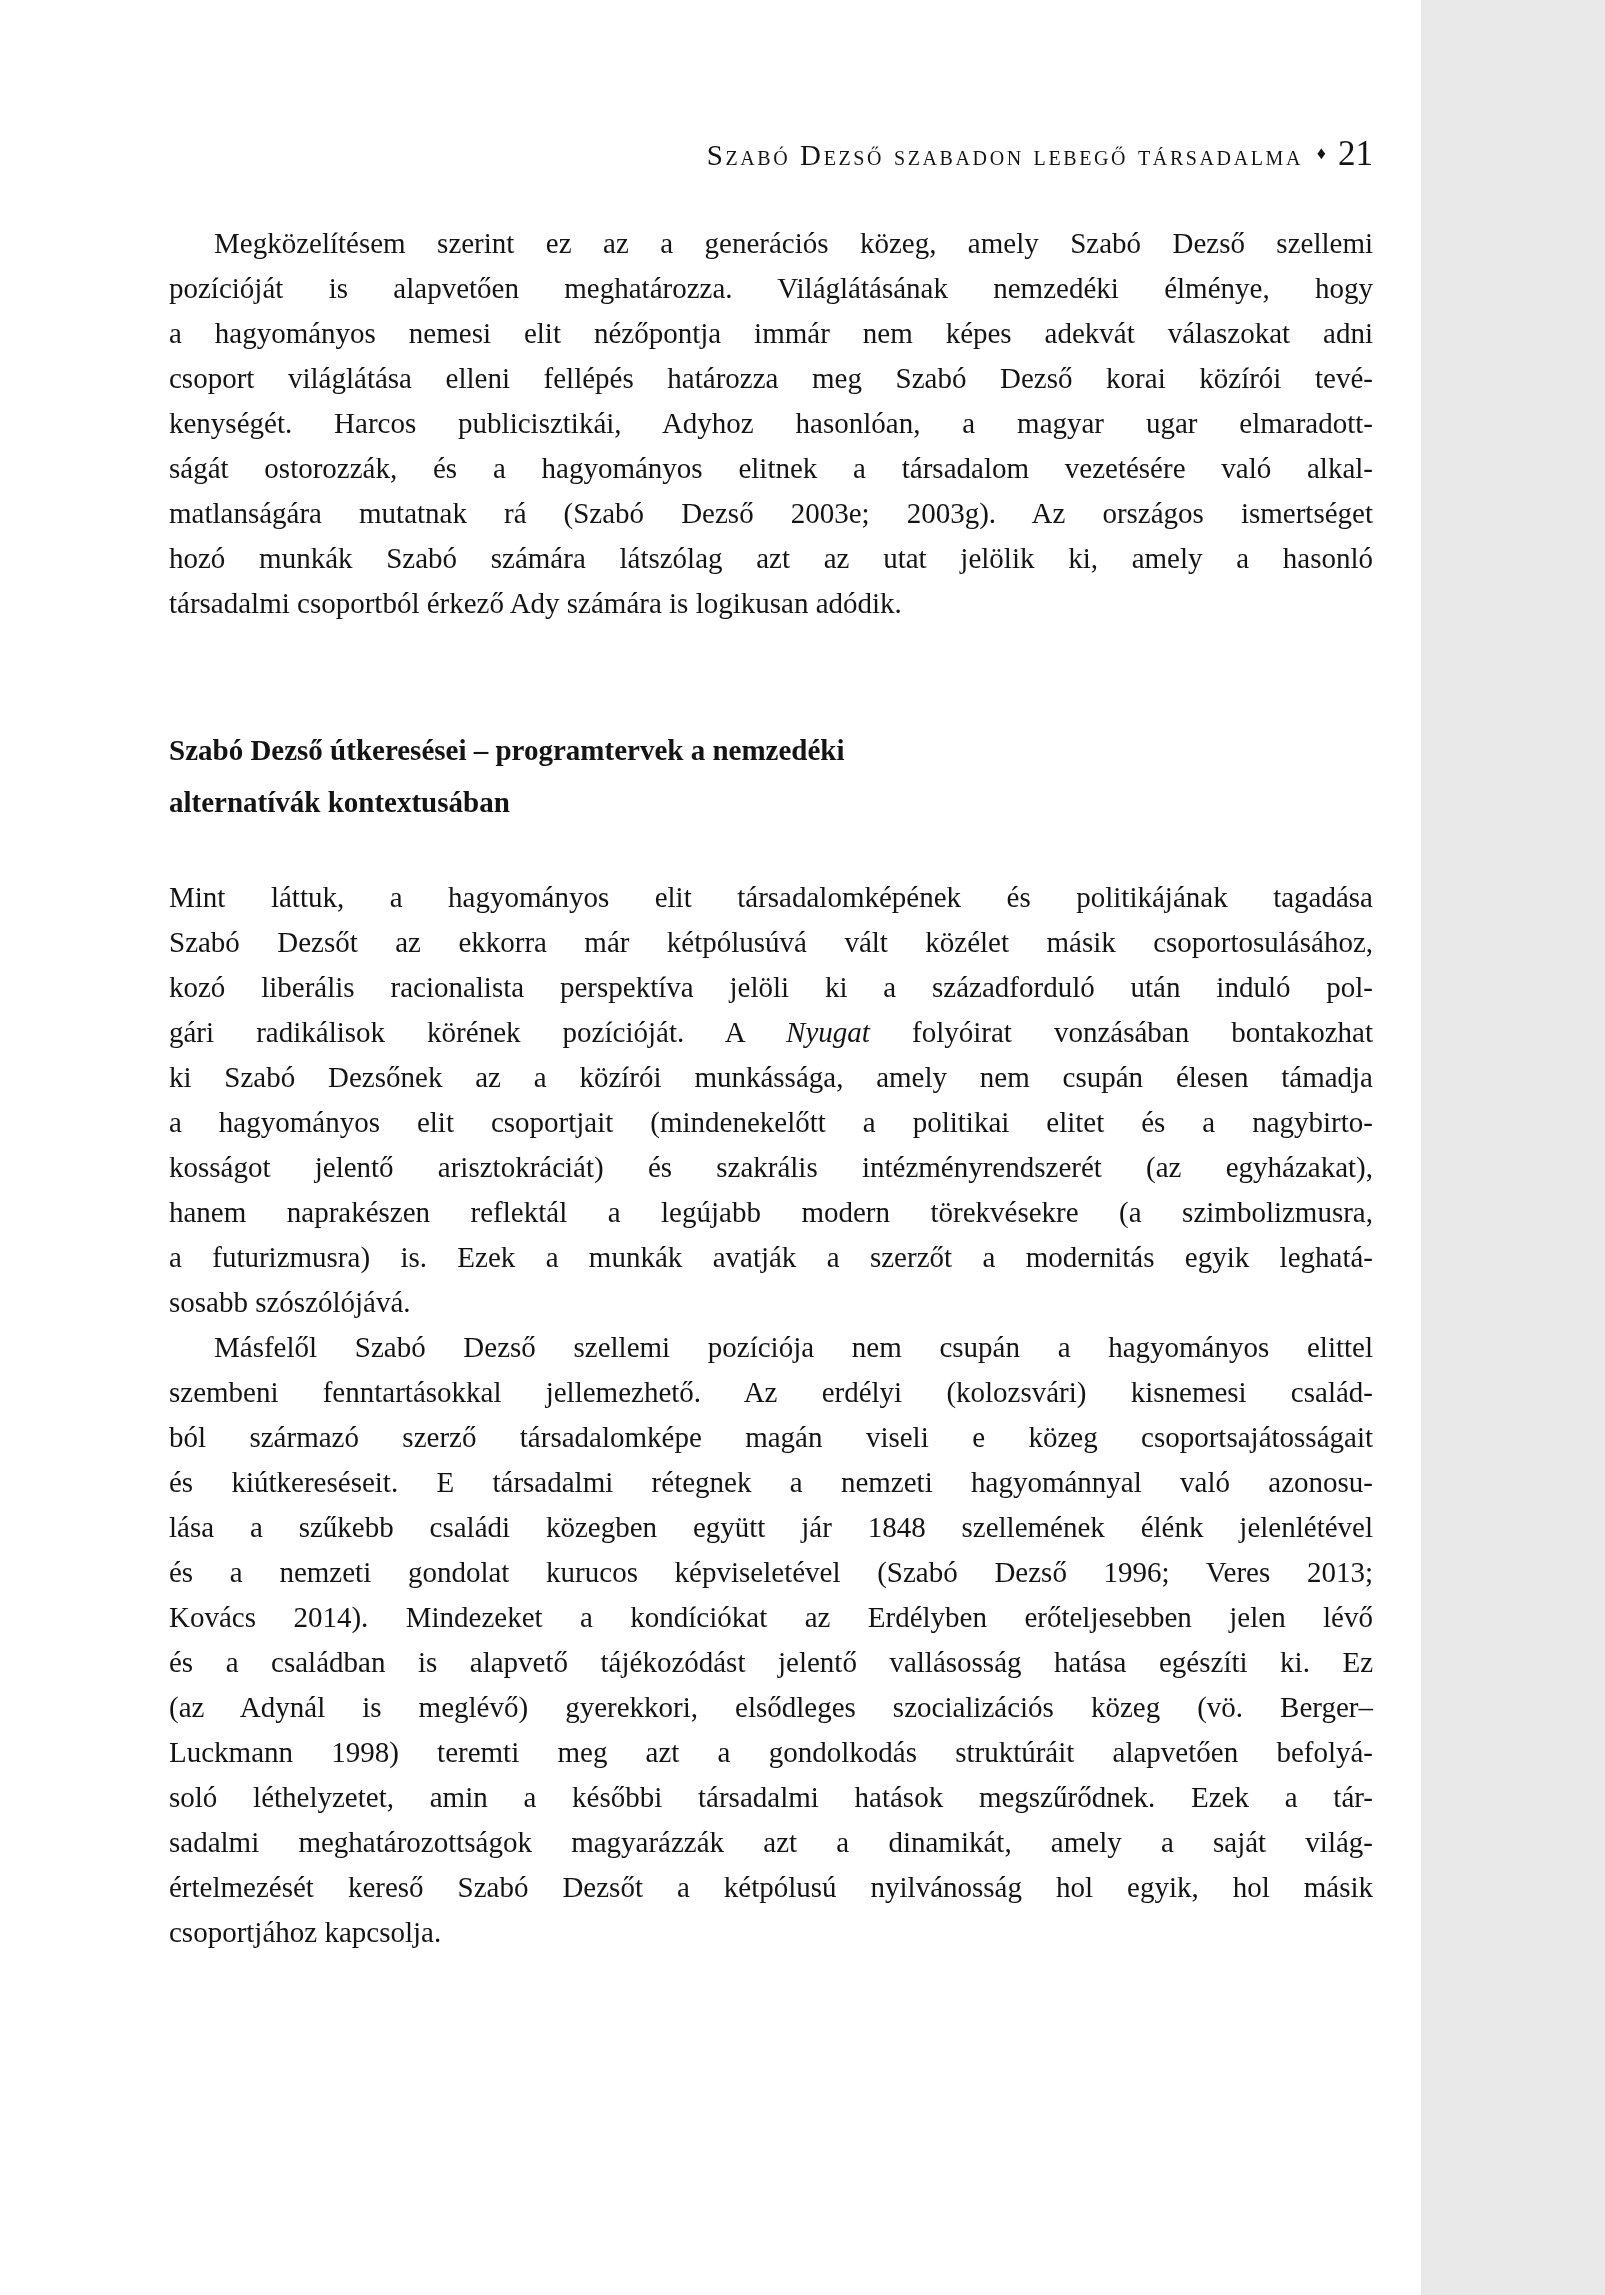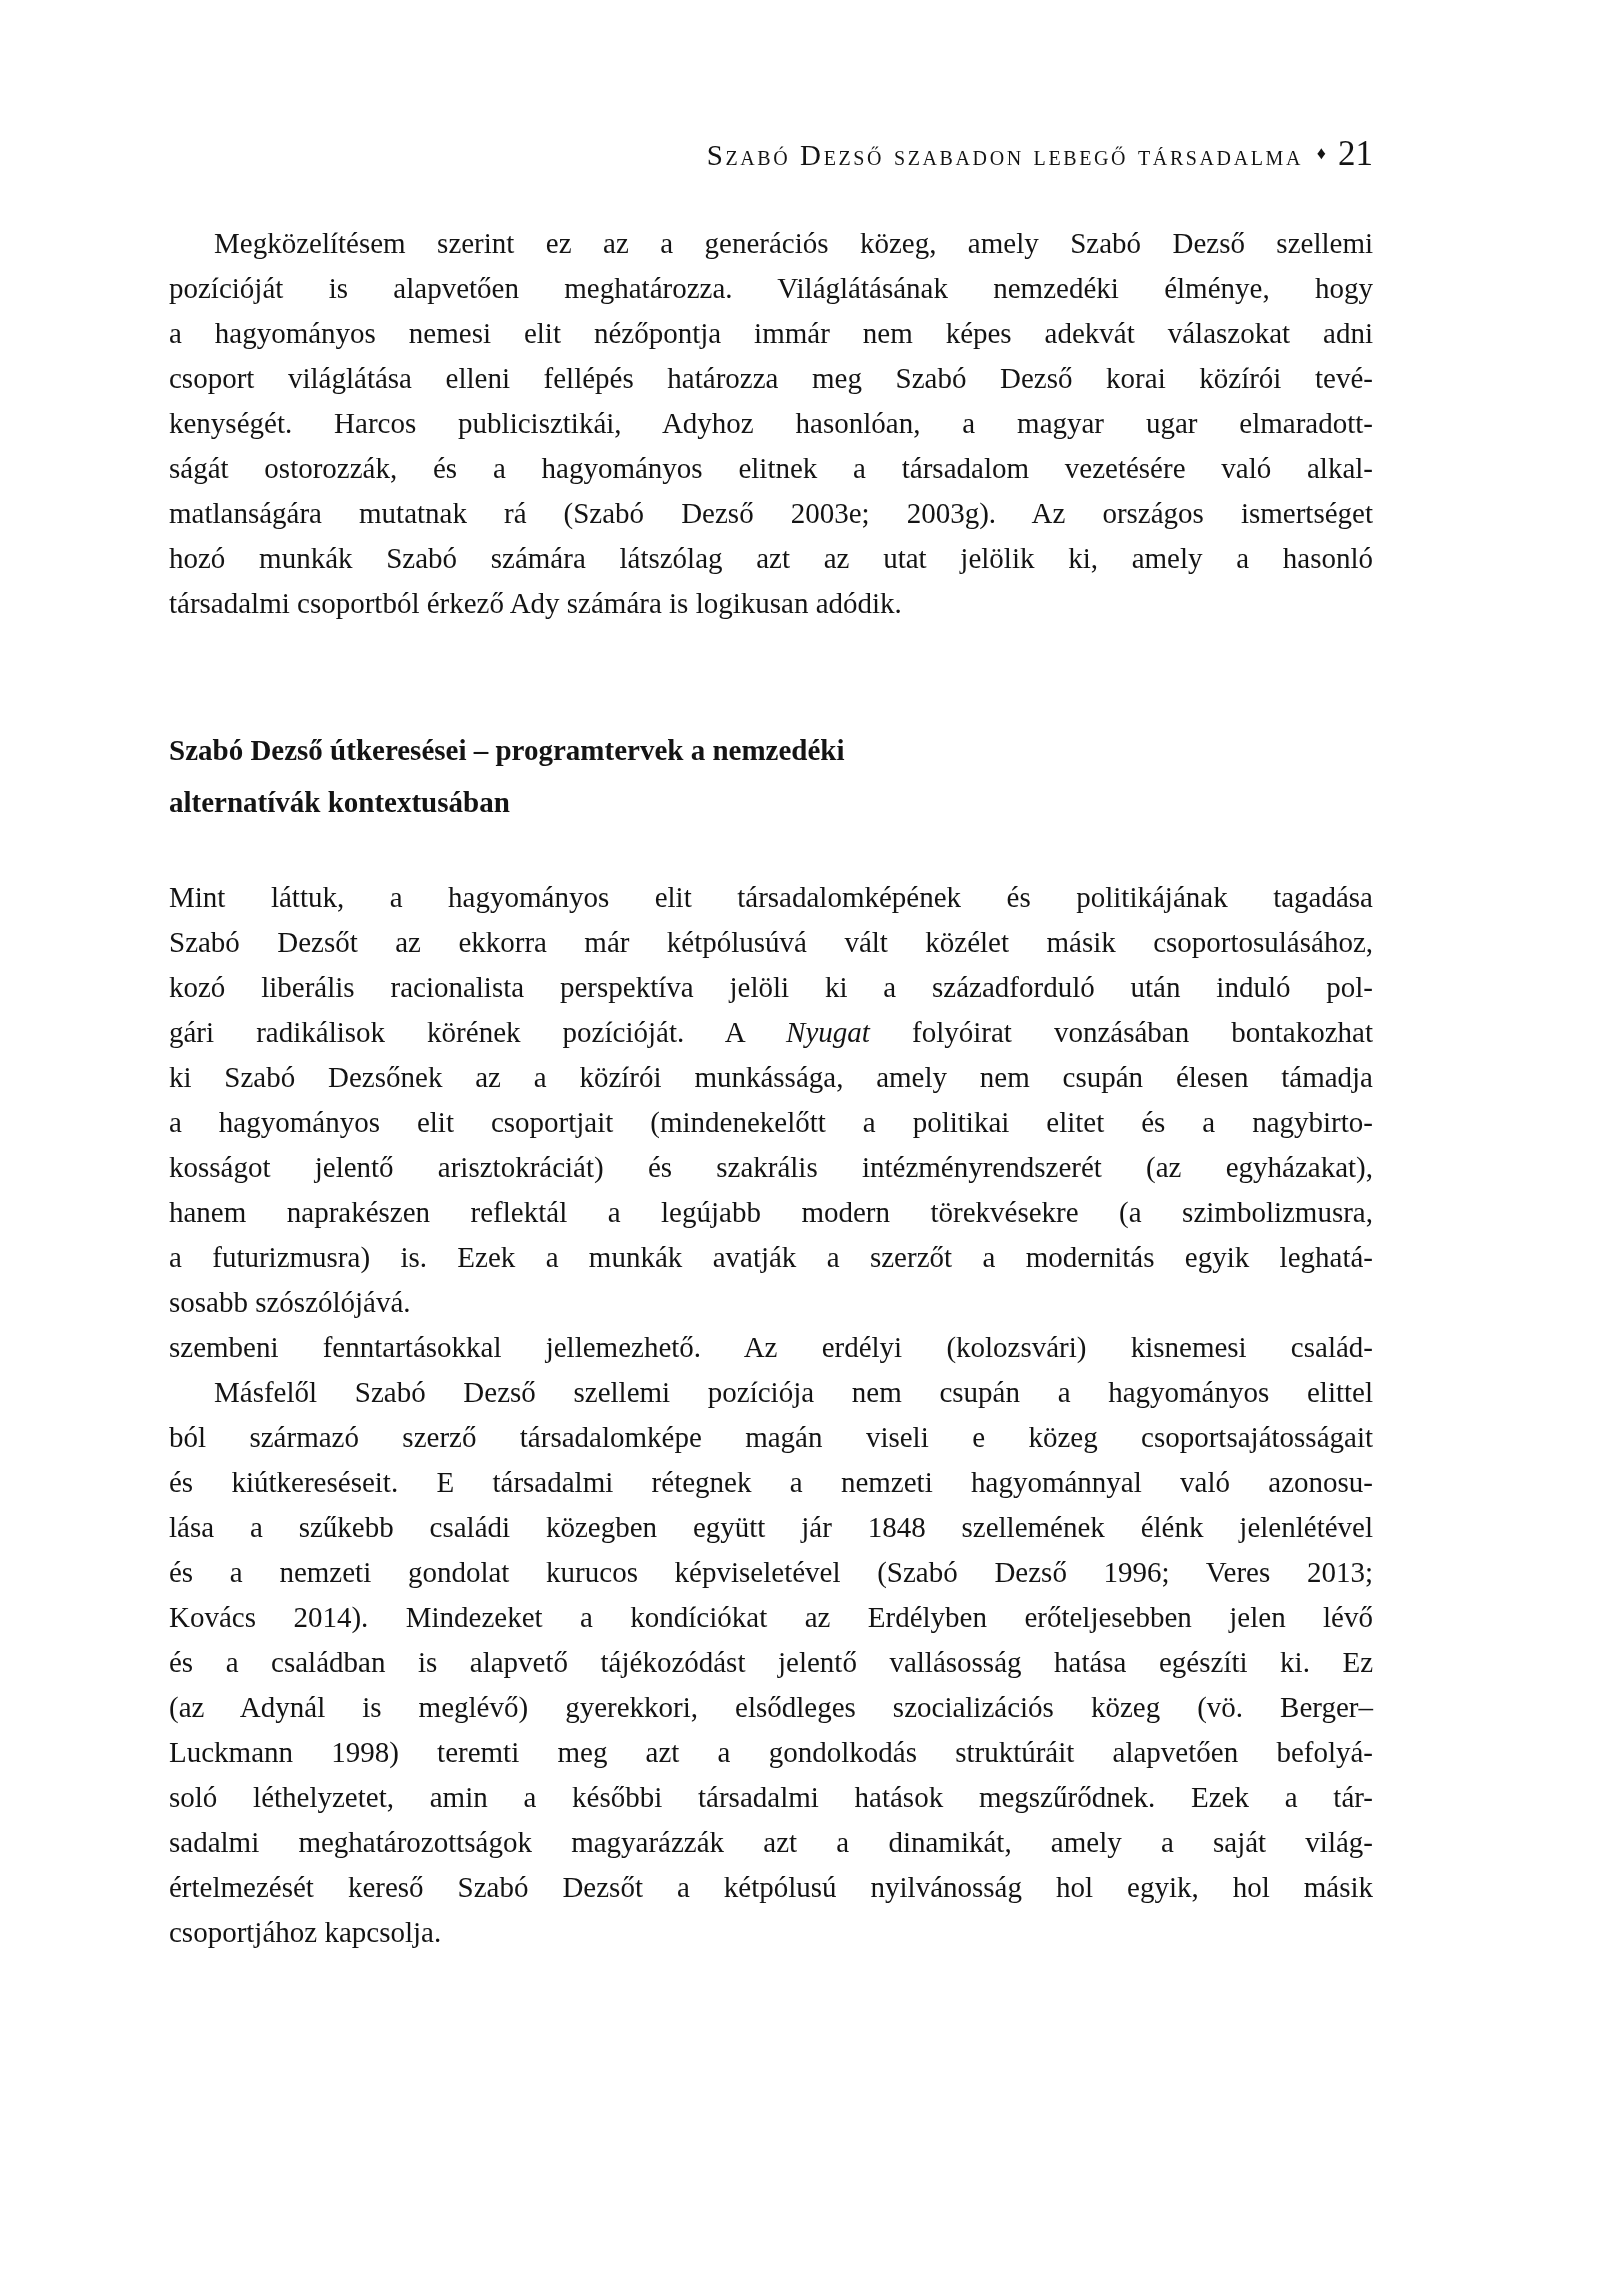--- a/index.html
+++ b/index.html
@@ -1,18 +1,18 @@
 <!DOCTYPE html>
 <html lang="hu" style="font-size:13.8px"><head>
 <meta charset="utf-8">
 <style>
   html, body { margin: 0; padding: 0; background: #e9e9e9; }
   .page {
     position: relative;
-    width: 1605px;
+    width: 1421px;
     height: 2295px;
     background: #ffffff;
     color: #141414;
     font-family: "Liberation Serif", "DejaVu Serif", serif;
     overflow: hidden;
   }
   .running-head {
     position: absolute;
     top: 134px;
     left: 169px;
@@ -92,22 +92,22 @@
       <div class="line"><span>gári radikálisok körének pozícióját. A </span><span class="italic">Nyugat</span><span> folyóirat vonzásában bontakozhat</span></div>
       <div class="line">ki Szabó Dezsőnek az a közírói munkássága, amely nem csupán élesen támadja</div>
       <div class="line">a hagyományos elit csoportjait (mindenekelőtt a politikai elitet és a nagybirto-</div>
       <div class="line">kosságot jelentő arisztokráciát) és szakrális intézményrendszerét (az egyházakat),</div>
       <div class="line">hanem naprakészen reflektál a legújabb modern törekvésekre (a szimbolizmusra,</div>
       <div class="line">a futurizmusra) is. Ezek a munkák avatják a szerzőt a modernitás egyik leghatá-</div>
       <div class="line last">sosabb szószólójává.</div>
     </div>
 
     <div class="para para-3">
+      <div class="line indent">Másfelől Szabó Dezső szellemi pozíciója nem csupán a hagyományos elittel</div>
       <div class="line">szembeni fenntartásokkal jellemezhető. Az erdélyi (kolozsvári) kisnemesi család-</div>
-      <div class="line indent">Másfelől Szabó Dezső szellemi pozíciója nem csupán a hagyományos elittel</div>
       <div class="line">ból származó szerző társadalomképe magán viseli e közeg csoportsajátosságait</div>
       <div class="line">és kiútkereséseit. E társadalmi rétegnek a nemzeti hagyománnyal való azonosu-</div>
       <div class="line">lása a szűkebb családi közegben együtt jár 1848 szellemének élénk jelenlétével</div>
       <div class="line">és a nemzeti gondolat kurucos képviseletével (Szabó Dezső 1996; Veres 2013;</div>
       <div class="line">Kovács 2014). Mindezeket a kondíciókat az Erdélyben erőteljesebben jelen lévő</div>
       <div class="line">és a családban is alapvető tájékozódást jelentő vallásosság hatása egészíti ki. Ez</div>
       <div class="line">(az Adynál is meglévő) gyerekkori, elsődleges szocializációs közeg (vö. Berger–</div>
       <div class="line">Luckmann 1998) teremti meg azt a gondolkodás struktúráit alapvetően befolyá-</div>
       <div class="line">soló léthelyzetet, amin a későbbi társadalmi hatások megszűrődnek. Ezek a tár-</div>
       <div class="line">sadalmi meghatározottságok magyarázzák azt a dinamikát, amely a saját világ-</div>

